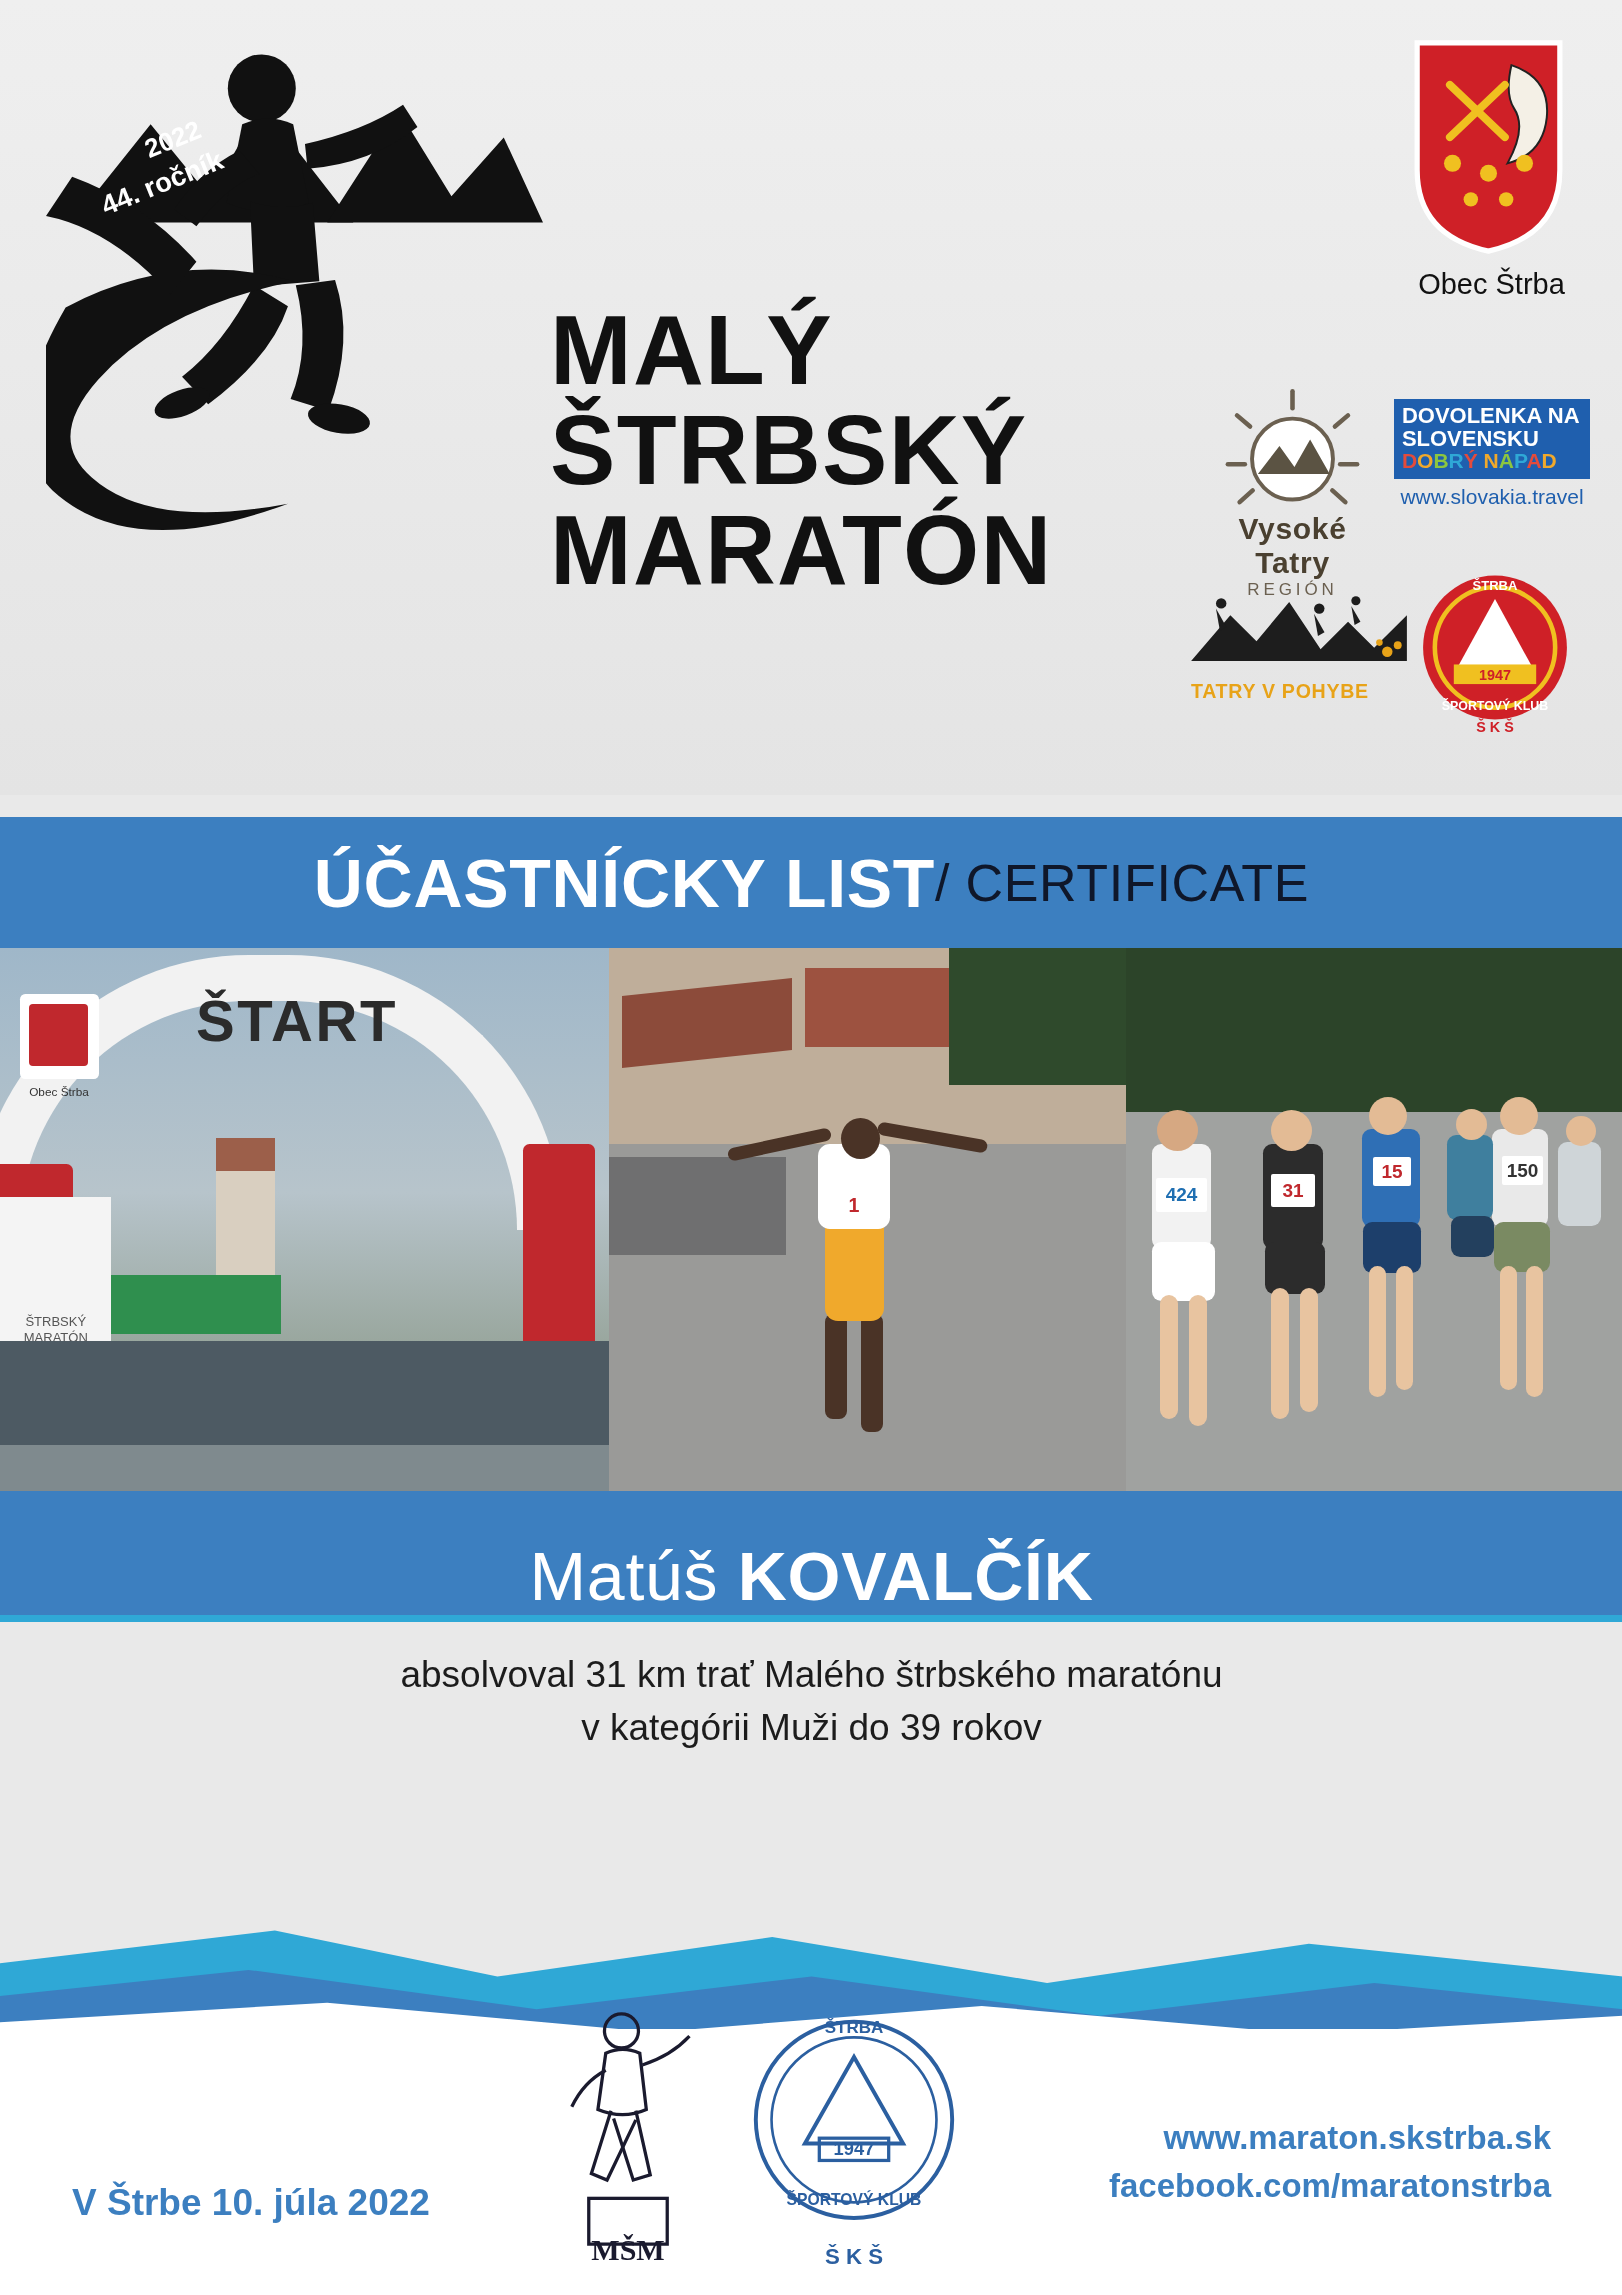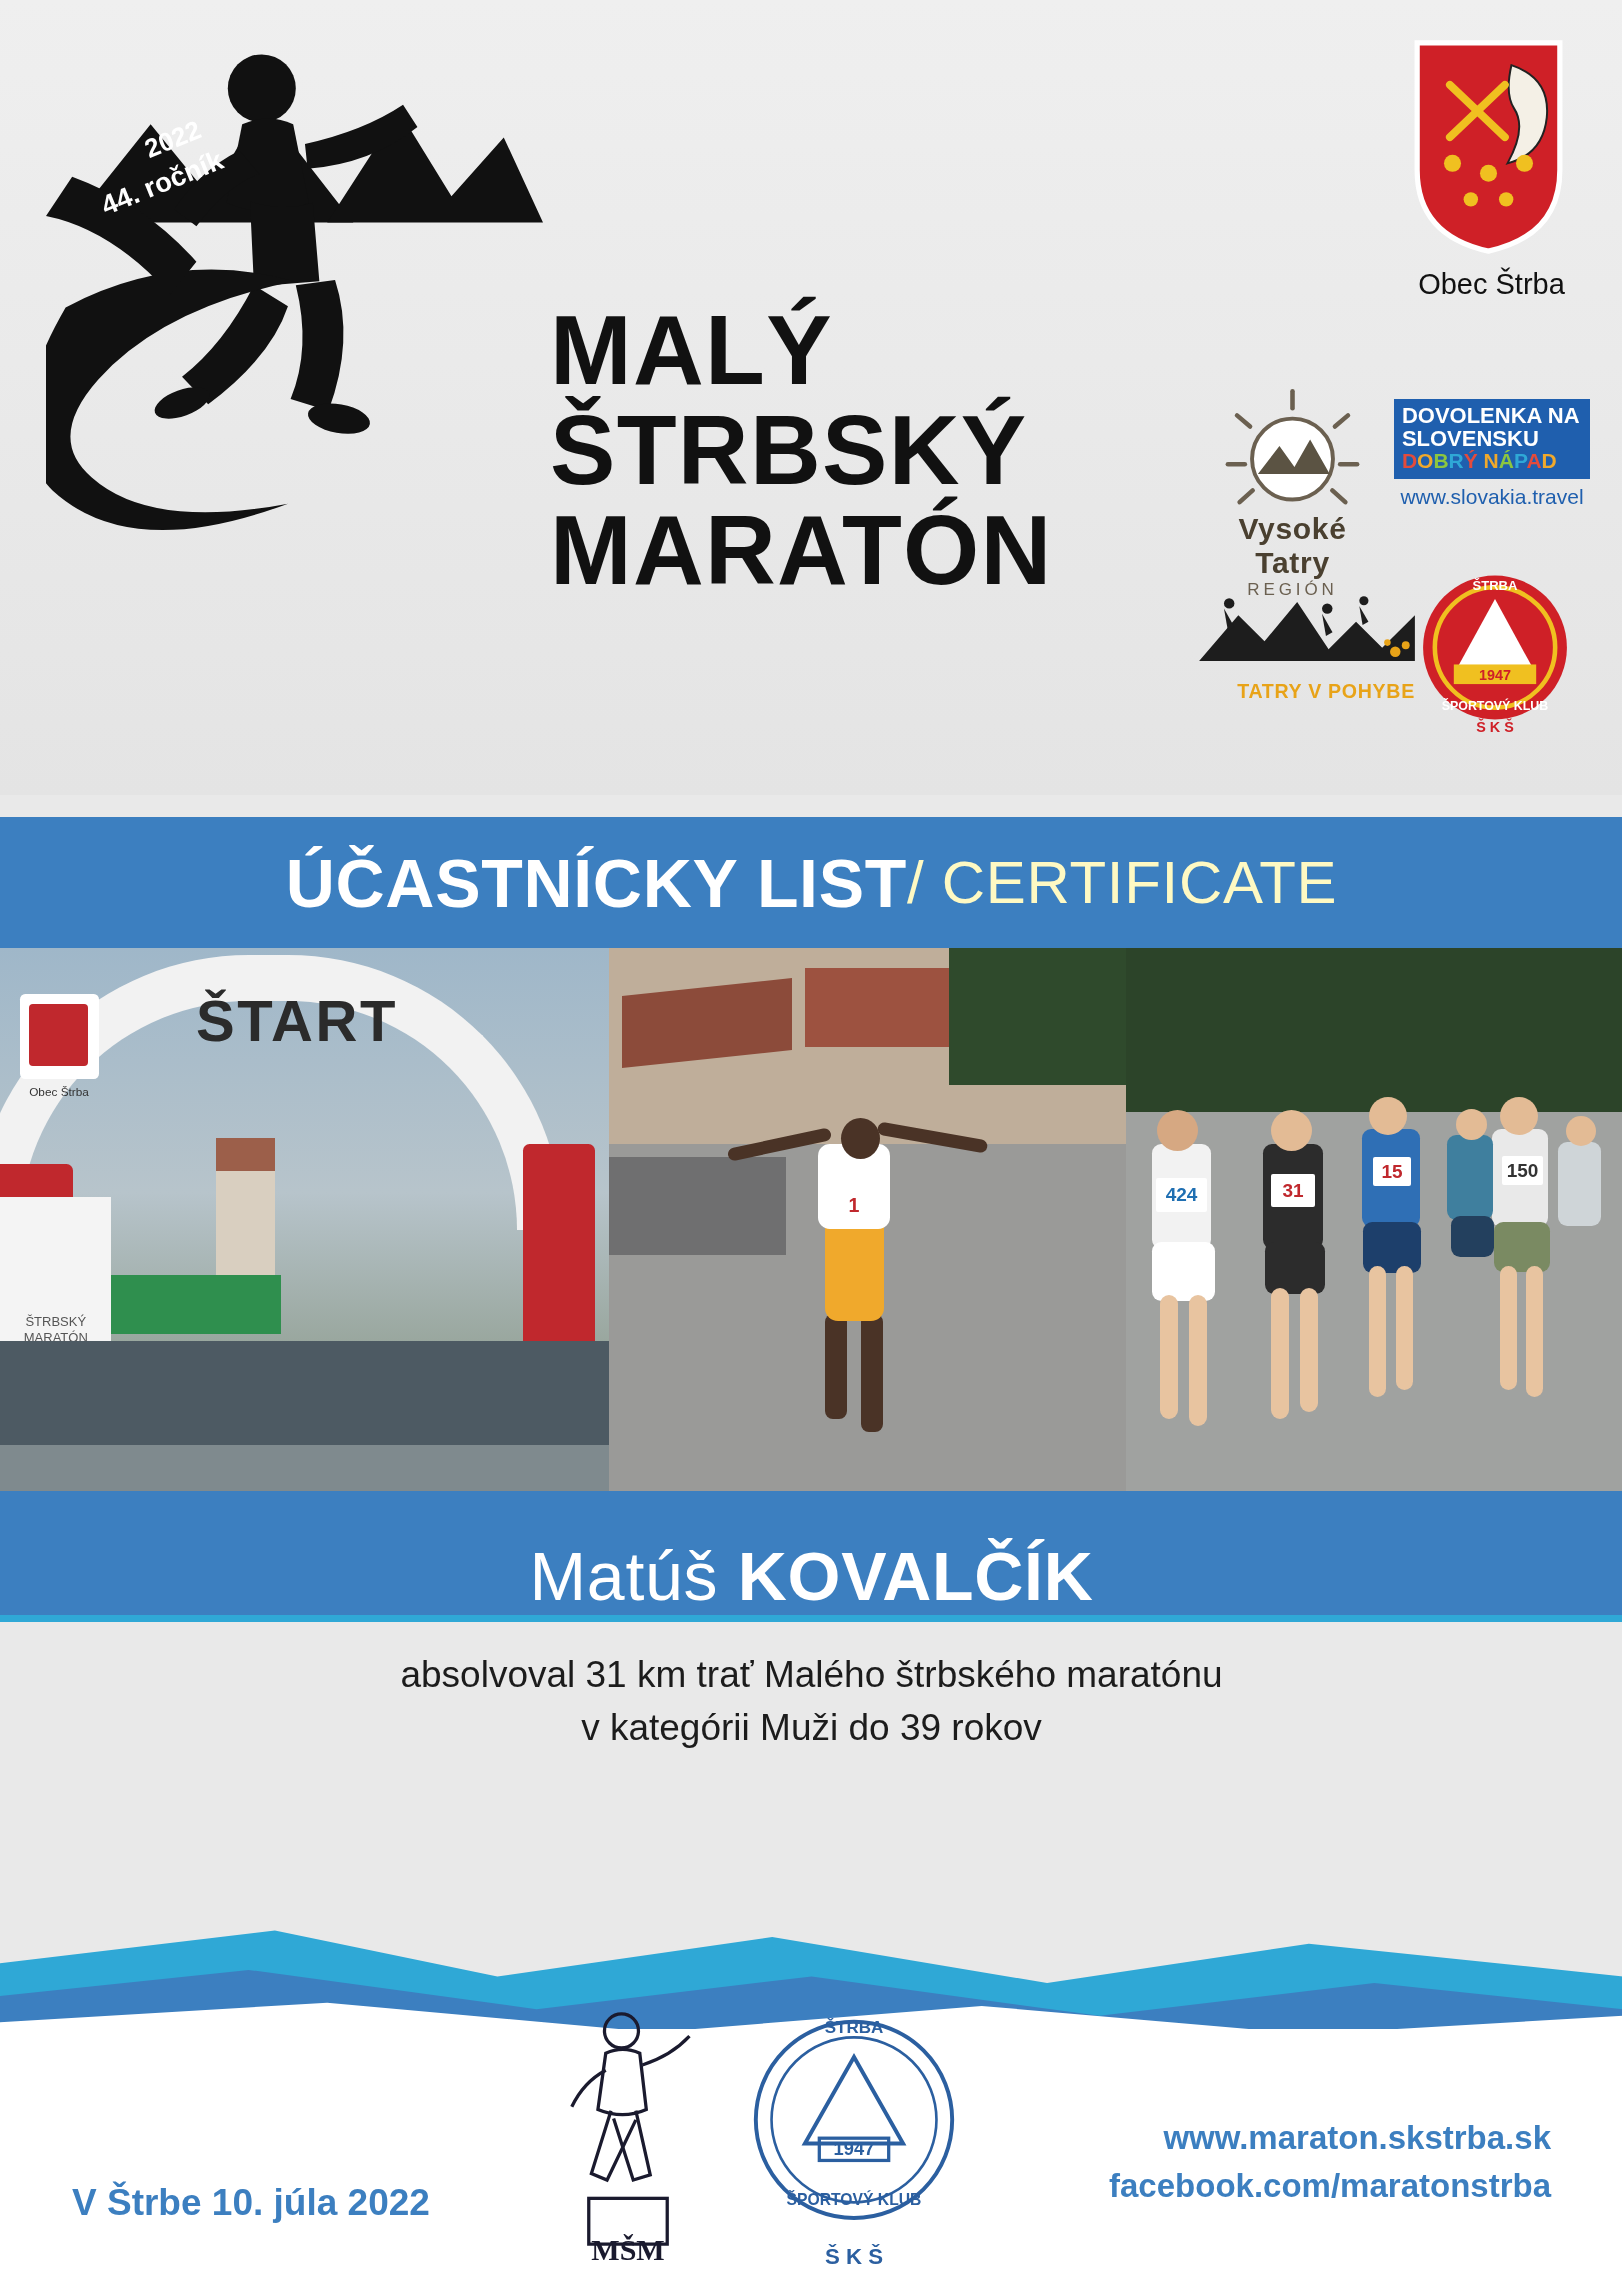--- a/index.html
+++ b/index.html
@@ -43,32 +43,32 @@
   .vt-name { font-size: 30px; font-weight: 700; color: #4a4030; letter-spacing: 0.7px; }
   .vt-sub { font-size: 17px; color: #6b6050; letter-spacing: 3.9px; }
 
   .slovakia { position: absolute; left: 203px; top: 373px; width: 196px; }
   .sk-box { background: #1f5fae; padding: 5.2px 6.5px 6.5px 7.9px; }
   .sk-l1 { color:#fff; font-weight:700; font-size:22px; line-height:1.05; }
   .sk-l2 { color:#fff; font-weight:700; font-size:22px; line-height:1.05; }
   .sk-l3 { font-weight:700; font-size:21px; line-height:1.05; }
   .sk-url { color:#1f5fae; font-size:21px; margin-top:6.5px; text-align:center; }
 
-  .tatry-pohybe { position: absolute; left: 8px; top: 563px; width: 216px; text-align: right; }
+  .tatry-pohybe { position: absolute; left: 0px; top: 563px; width: 216px; }
   .tp-label { color:#e8a318; font-weight:700; font-size:19.6px; letter-spacing:0.7px; margin-top:3.9px;}
 
   .sks-seal { position: absolute; left: 222px; top: 543px; width: 164px; height: 170px; }
 
   
   .band-title {
     position: absolute; left: 0; top: 817px; width: 1623px; height: 131px;
     background: #3c7fc0; display: flex; align-items: center; justify-content: center;
   }
   .band-title .t1 { color:#fff; font-size: 68px; font-weight: 700; letter-spacing: 0.7px; }
-  .band-title .t2 { color:#fef9c3; font-size: 60px; font-weight: 400; letter-spacing: 0.7px; }
+  .band-title .t2 { color:#0f172a; font-size: 52px; font-weight: 400; letter-spacing: 0.7px; }
 
   
   .photos { position: absolute; left:0; top:948px; width:1623px; height:543px; display:flex; }
   .photo { position: relative; overflow: hidden; }
   .p1 { width: 609px; background: linear-gradient(180deg,#9fb7c9 0%,#b7c4cb 45%,#7c8a72 100%); }
   .p2 { width: 517px; background: linear-gradient(180deg,#8fa089 0%,#b9b2a3 40%,#9a9a96 100%); }
   .p3 { width: 497px; background: linear-gradient(180deg,#4b5c46 0%,#8d8f85 45%,#9d9f9b 100%); }
 
   
   .arch {

